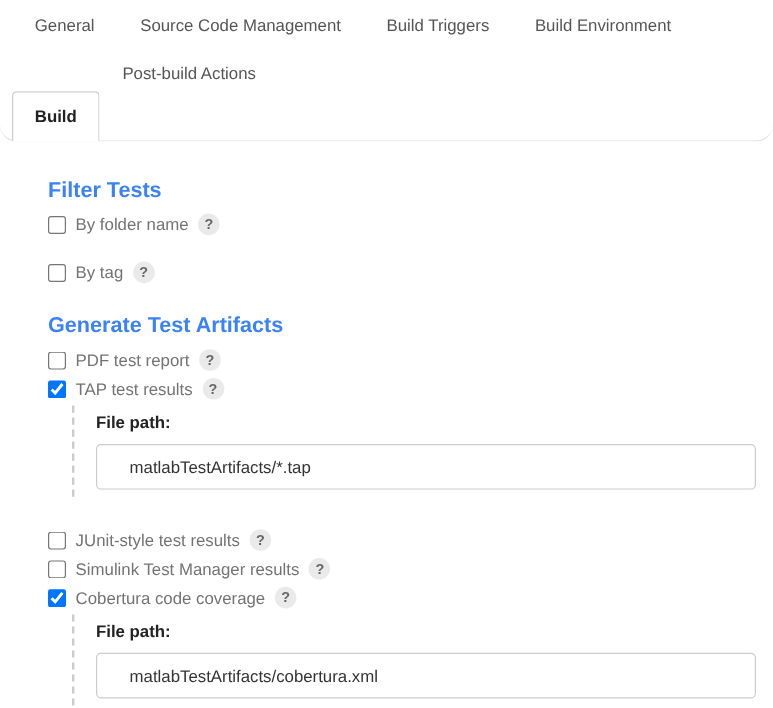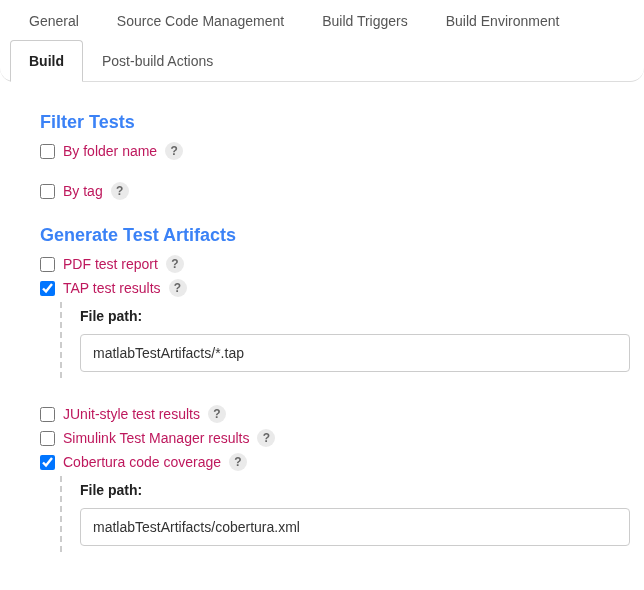--- a/index.html
+++ b/index.html
@@ -27,20 +27,21 @@
   margin-bottom: -1px;
   font-size: 14px;
 }
 .tab.active {
   border: 1px solid #ccc;
   border-bottom: 1px solid #fff;
   border-radius: 4px 4px 0 0;
   font-weight: 600;
   color: #222;
   background: #fff;
+  margin-top: 36px;
 }
 .content {
   padding: 30px 10px 20px 40px;
 }
 .section-heading {
   font-weight: 700;
   font-size: 18px;
   color: #3b82f6;
   margin-top: 22px;
   margin-bottom: 6px;
@@ -52,21 +53,21 @@
   gap: 8px;
   padding: 3px 0;
 }
 .option-row input[type="checkbox"] {
   width: 15px;
   height: 15px;
   cursor: pointer;
 }
 .option-row label {
   font-size: 14px;
-  color: #be185d;
+  color: #737373;
   cursor: pointer;
 }
 .help-icon {
   display: inline-flex;
   align-items: center;
   justify-content: center;
   width: 18px;
   height: 18px;
   border-radius: 50%;
   background: #eaeaea;
@@ -86,21 +87,21 @@
 }
 .nested .field-label {
   font-weight: 700;
   font-size: 14px;
   color: #222;
   margin-bottom: 10px;
 }
 .nested input[type="text"] {
   width: 560px;
   max-width: calc(100% - 4px);
-  padding: 10px 12px;
+  padding: 10px 27px;
   border: 1px solid #ccc;
   border-radius: 4px;
   font-size: 14px;
   font-family: inherit;
   color: #333;
 }
 </style>
 </head>
 <body>
 

